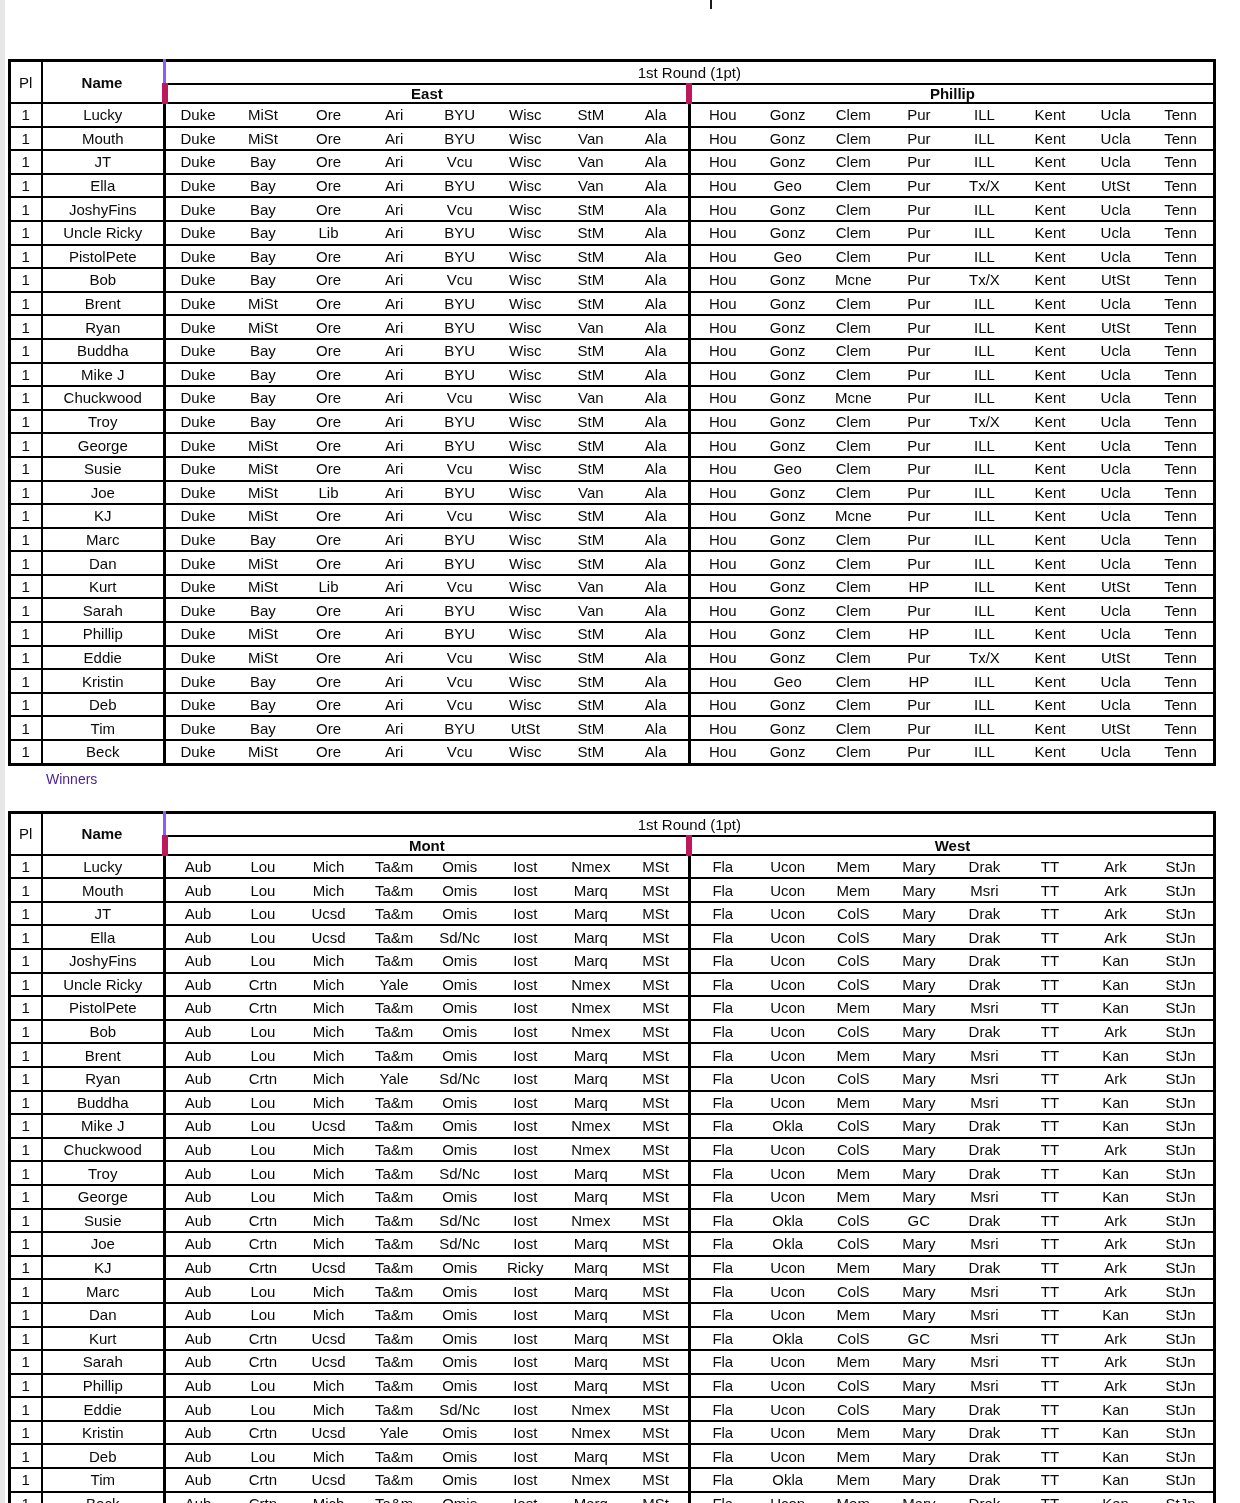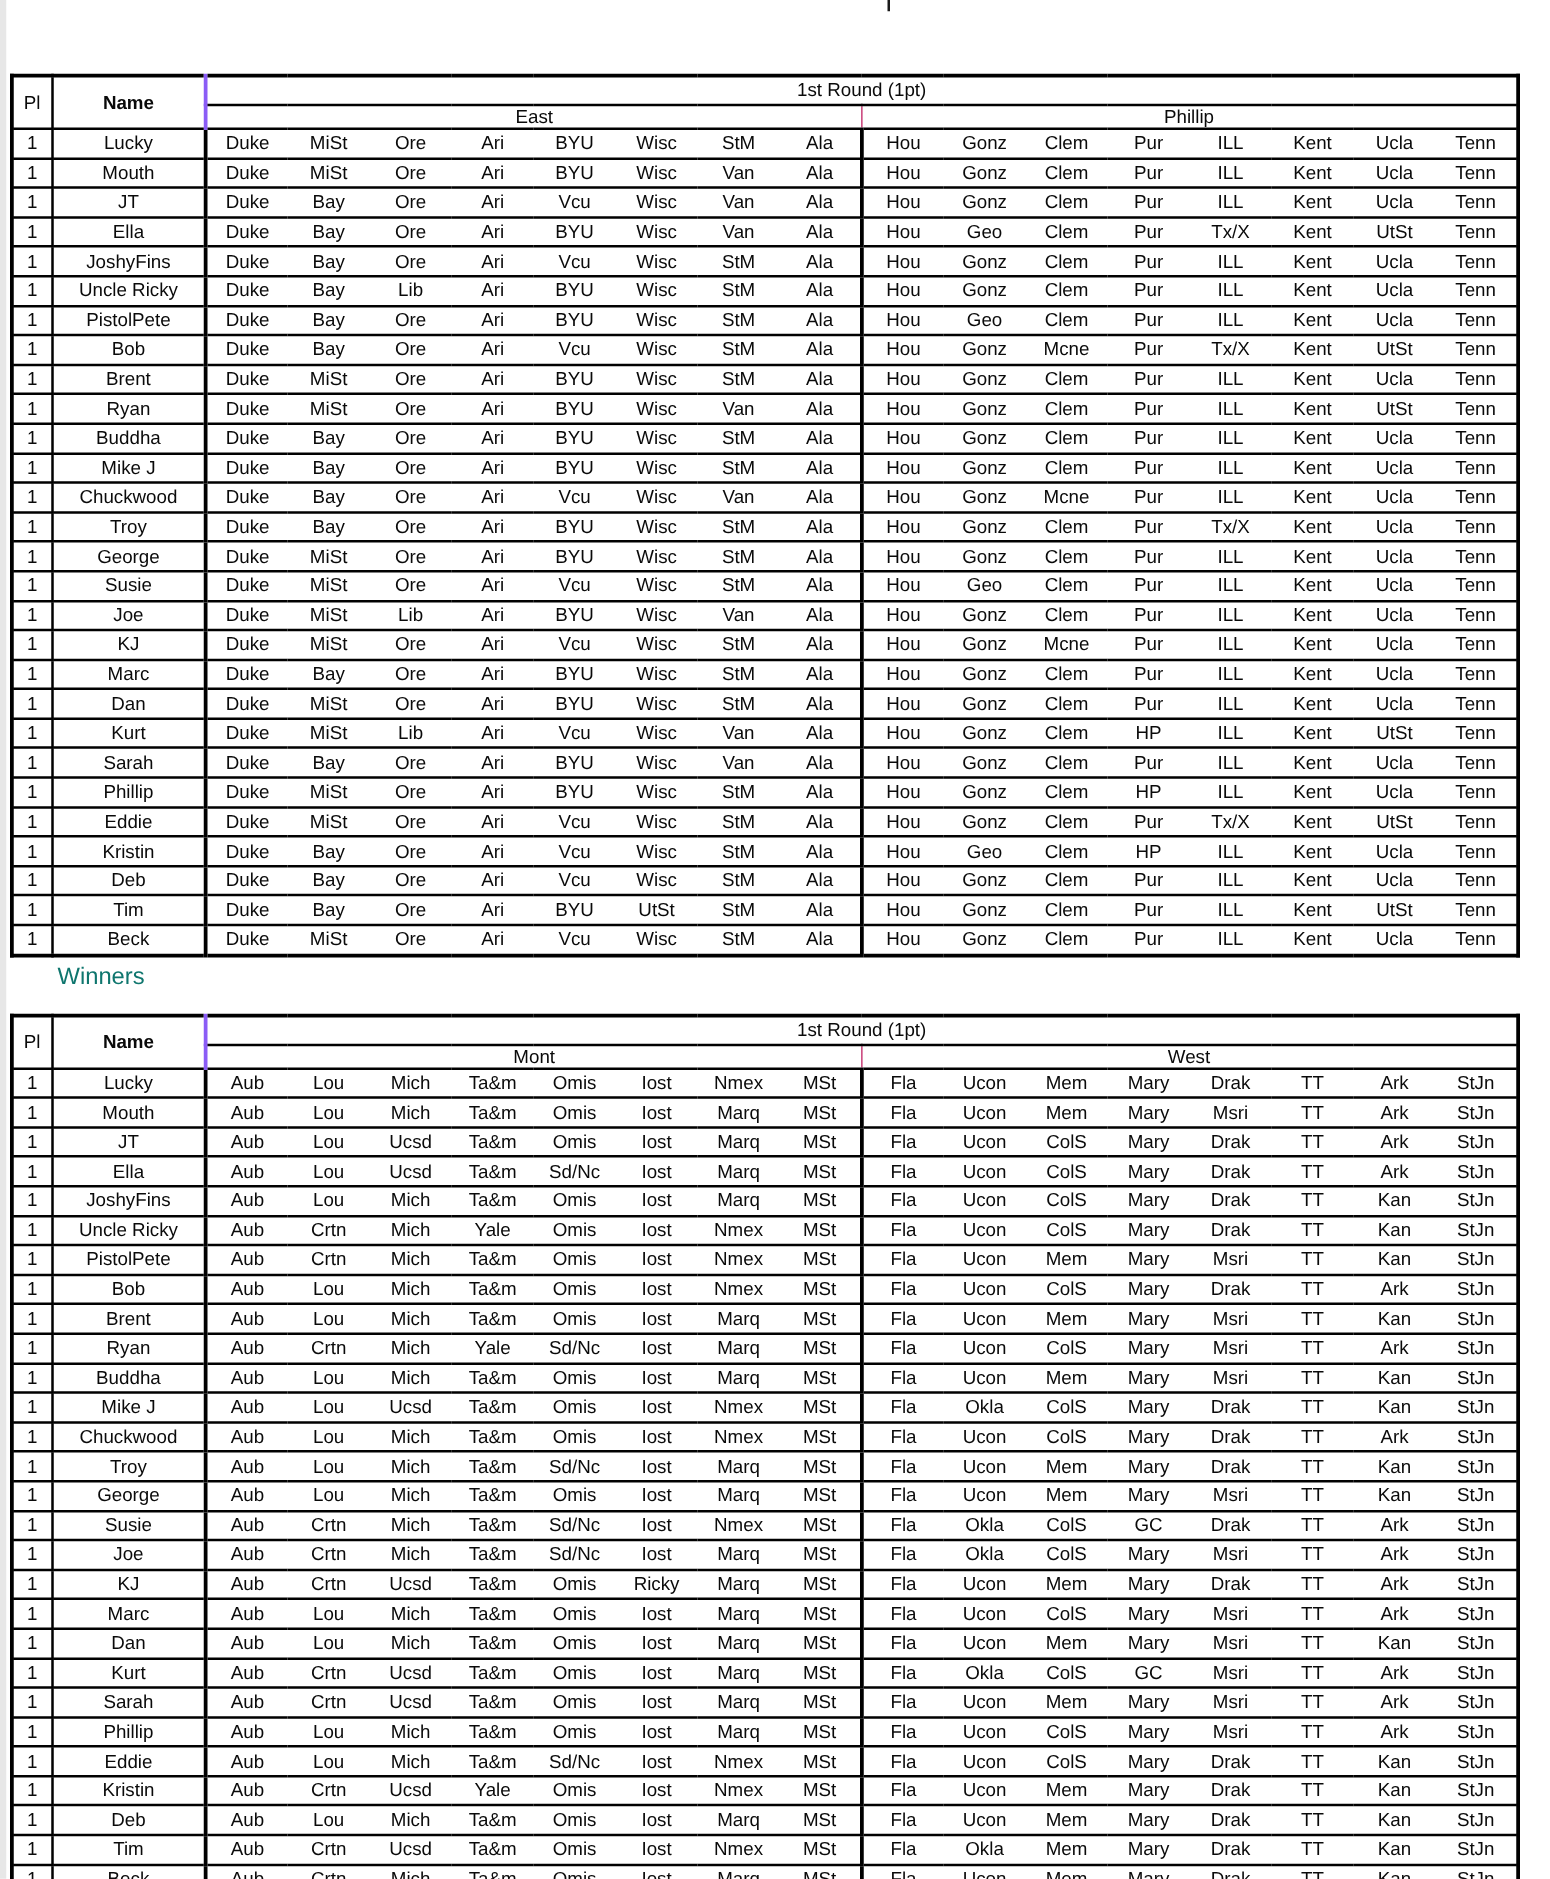--- a/index.html
+++ b/index.html
@@ -34,30 +34,30 @@
     text-align: center;
     vertical-align: middle;
     white-space: nowrap;
     overflow: hidden;
     border-top: 2px solid #000;
     border-bottom: 2px solid #000;
   }
   th.round-h { height: 21px; font-weight: 400; border-left: 3px solid #000; border-bottom: 3px solid #000; }
   th.pl-h    { font-weight: 400; border-right: 2px solid #000; border-bottom: 3px solid #000; }
   th.name-h  { font-weight: 700; border-right: 3px solid #8b5cf6; border-bottom: 3px solid #000; }
-  th.region-h { height: 17px; font-weight: 400; border-left: 1px solid #be185d; border-bottom: 3px solid #000; }
+  th.region-h { height: 17px; font-weight: 700; border-left: 6px solid #be185d; border-bottom: 3px solid #000; }
   td.pl   { height: 21.6px; border-right: 2px solid #000; }
   td.name { border-right: 3px solid #000; }
   td.pick { border-left: none; border-right: none; }
   td.pick.regstart { border-left: 3px solid #000; }
   .winners {
     height: 45px;
     padding: 5px 0 0 38px;
-    font-size: 19px;
-    color: #0f766e;
+    font-size: 14px;
+    color: #4c1d95;
     box-sizing: border-box;
   }
 </style>
 </head>
 <body>
 
 <div class="page-edge"></div>
 <div class="stray-mark"></div>
 
 <div class="sheet">

